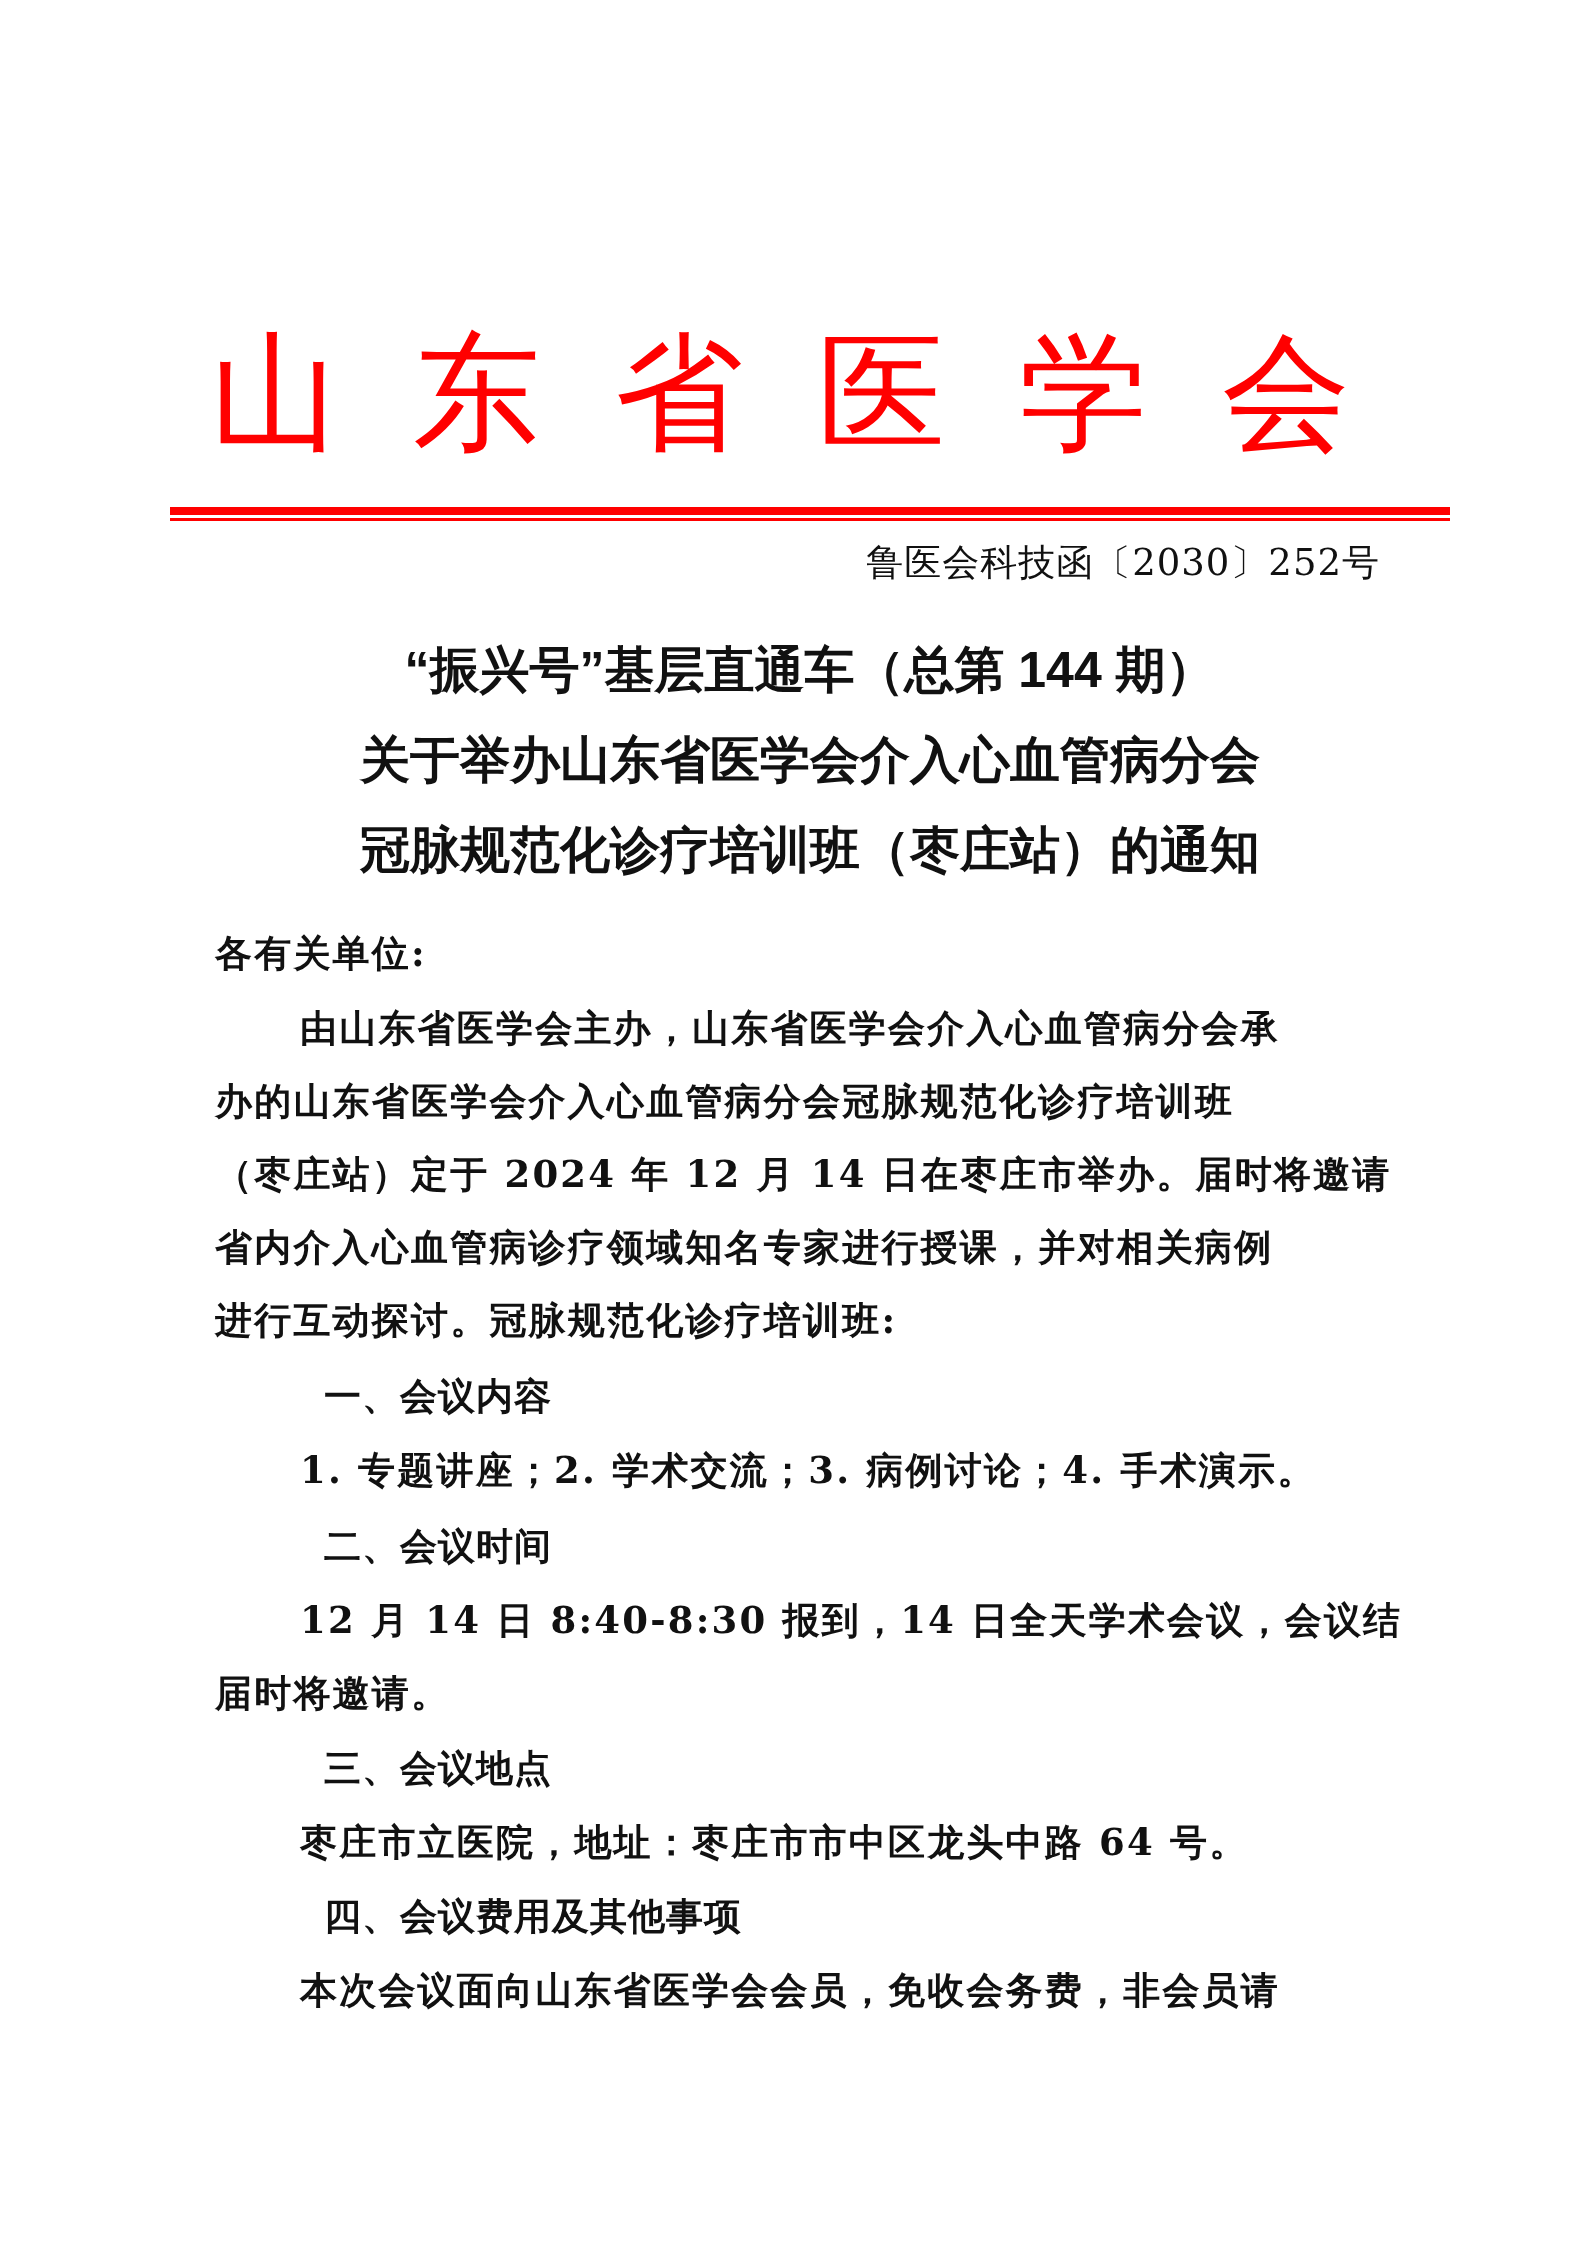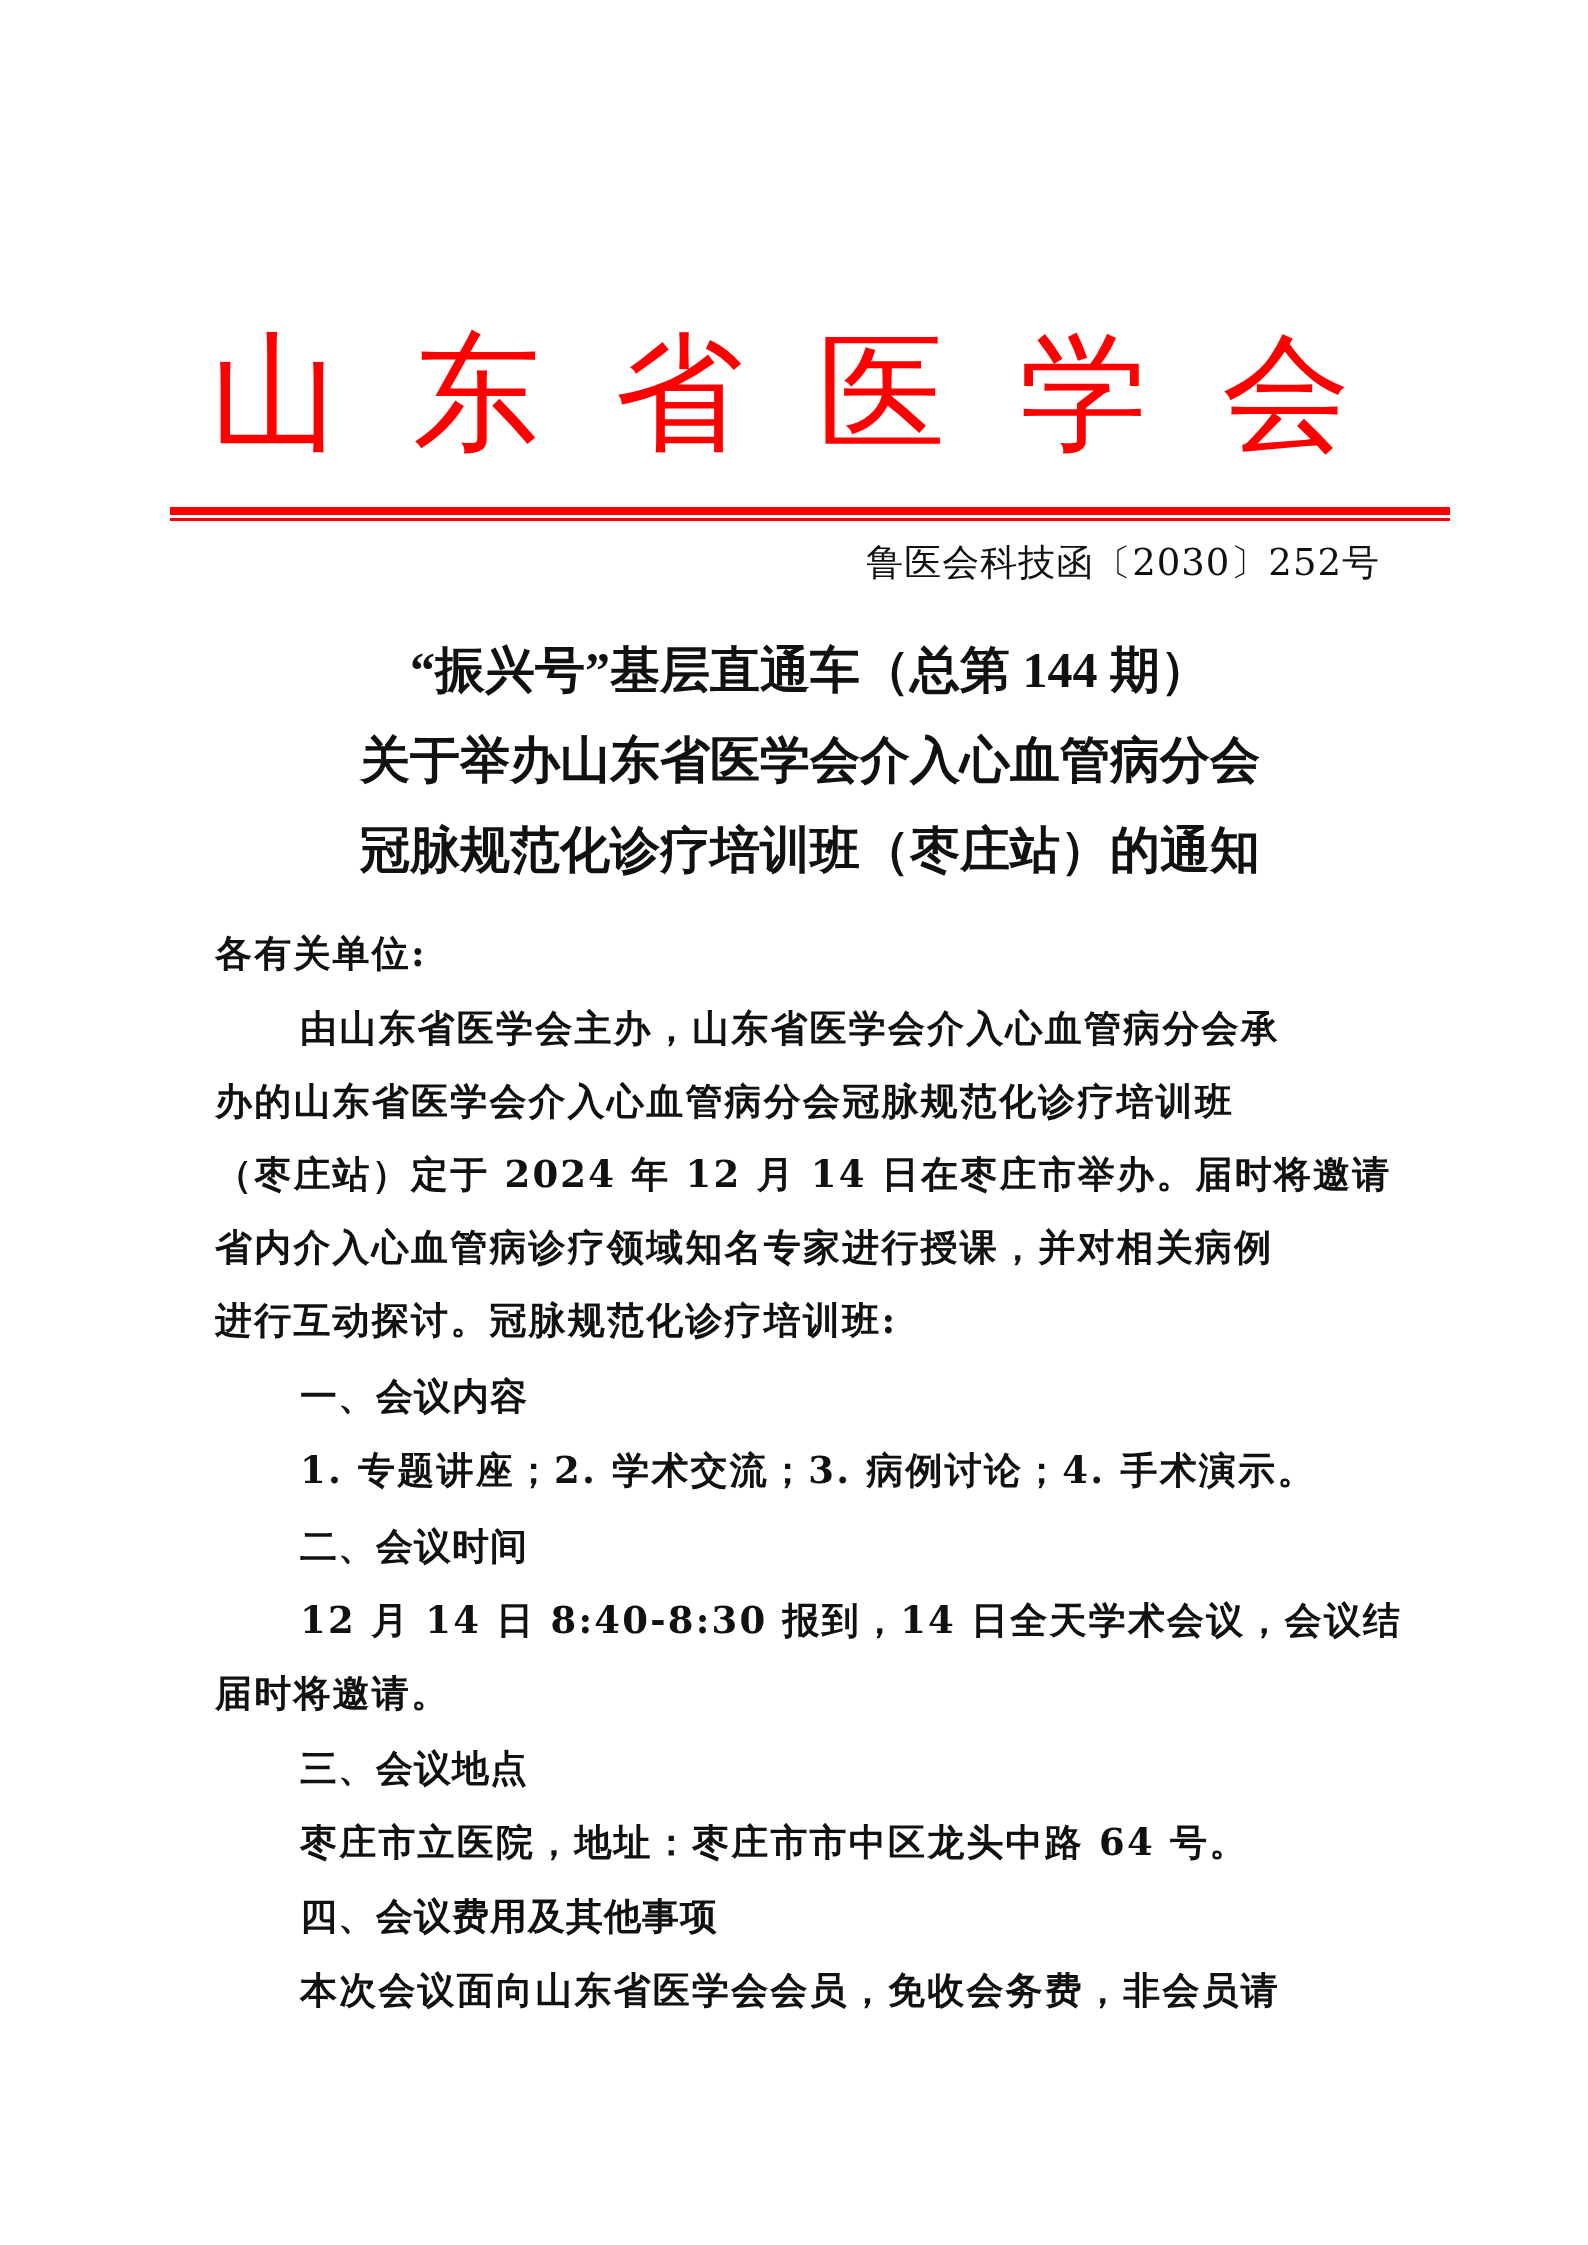--- a/index.html
+++ b/index.html
@@ -7,27 +7,27 @@
          font-family: "DejaVu Serif", "Liberation Serif", serif; color: #111; }
   .masthead { position: absolute; top: 318px; left: 210px; width: 1140px; height: 150px;
               display: flex; justify-content: space-between; align-items: center; }
   .masthead span { font-family: "DejaVu Serif", "Liberation Serif", serif; font-size: 128px;
                    color: #ff0000; line-height: 1; font-weight: normal; }
   .rule-thick { position: absolute; left: 170px; width: 1280px; top: 507px; height: 8px; background: #ff0000; }
   .rule-thin { position: absolute; left: 170px; width: 1280px; top: 518px; height: 3px; background: #ff0000; }
   .docno { position: absolute; top: 538px; right: 208px; font-size: 37px; letter-spacing: 1px;
            font-family: "DejaVu Serif", "Liberation Serif", serif; }
   .title { position: absolute; left: 170px; width: 1280px; text-align: center;
-           font-family: Liberation Serif, serif; font-weight: bold;
+           font-family: Liberation Sans, sans-serif; font-weight: bold;
            font-size: 50px; line-height: 1; white-space: nowrap; }
   .t1 { top: 645px; } .t2 { top: 735px; } .t3 { top: 825px; }
   .line { position: absolute; left: 215px; font-size: 37px; line-height: 1; white-space: nowrap;
           font-family: "DejaVu Serif", "Liberation Serif", serif; letter-spacing: 2.2px; font-weight: bold; }
   .indent { left: 300px; }
-  .head { font-family: "DejaVu Sans", "Liberation Sans", sans-serif; font-weight: bold; letter-spacing: 1px; }
+  .head { font-family: "DejaVu Sans", "Liberation Sans", sans-serif; font-weight: bold; letter-spacing: 1px; margin-left: 24px; }
 </style>
 </head>
 <body>
 
 <div class="masthead">
   <span>山</span>
   <span>东</span>
   <span>省</span>
   <span>医</span>
   <span>学</span>

